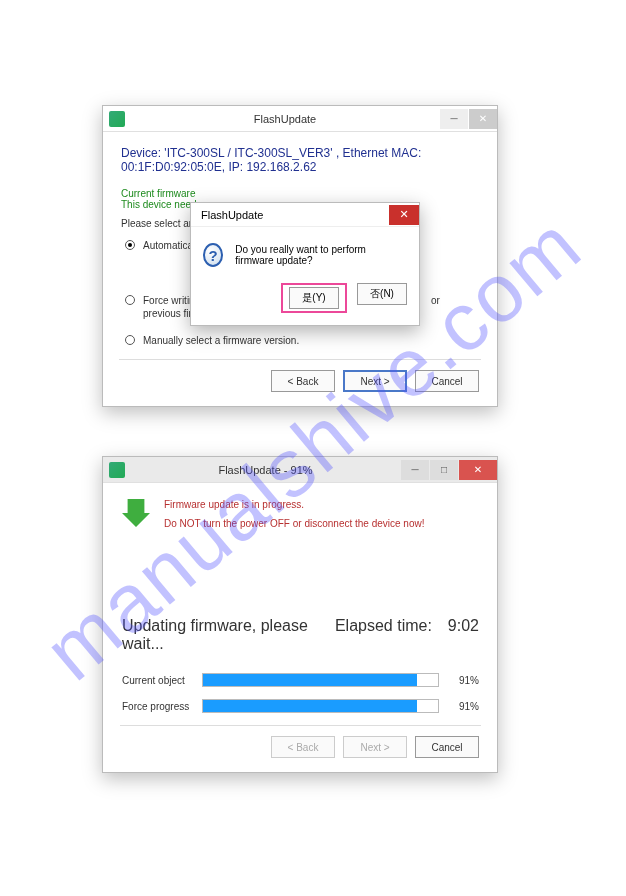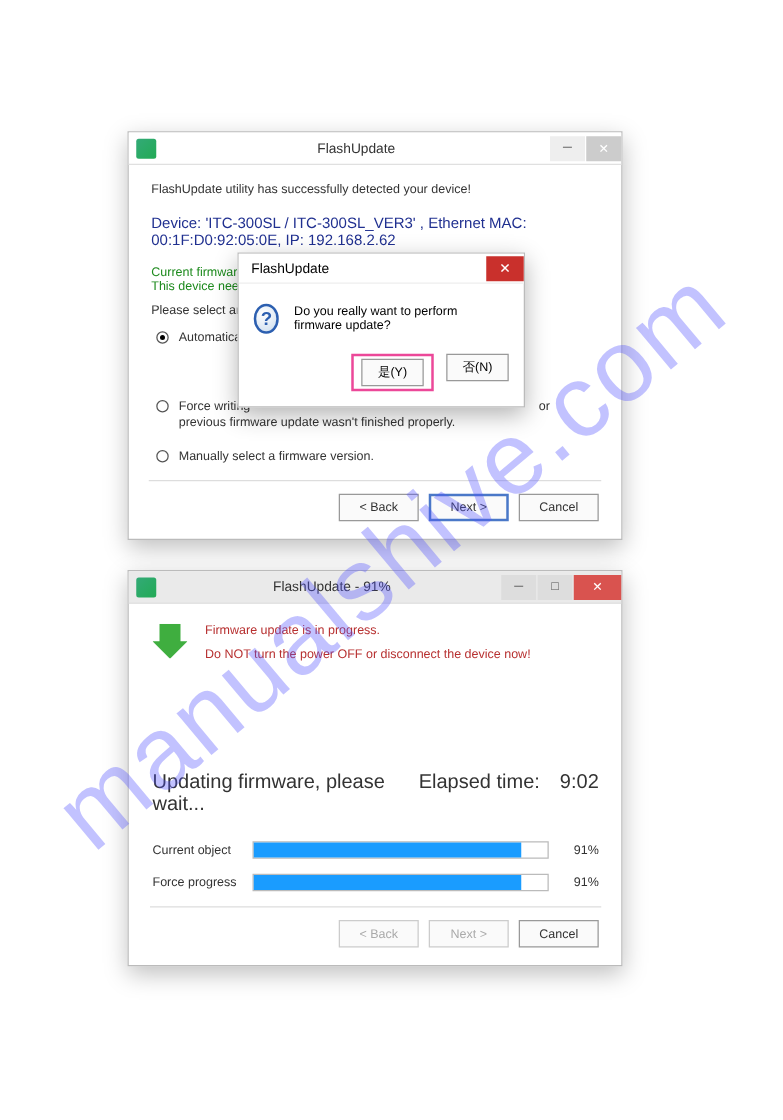--- a/index.html
+++ b/index.html
@@ -75,21 +75,20 @@
 <div class="win win1">
   <div class="titlebar">
     <div class="titlebar-icon"></div>
     <div class="titlebar-title">FlashUpdate</div>
     <div class="winbtns">
       <div class="winbtn">─</div>
       <div class="winbtn close">✕</div>
     </div>
   </div>
   <div class="win1-body">
-    <div class="detected">FlashUpdate utility has successfully detected your device!</div>
     <div class="device">Device: 'ITC-300SL / ITC-300SL_VER3' , Ethernet MAC: 00:1F:D0:92:05:0E, IP: 192.168.2.62</div>
     <div class="fwstatus">Current firmware</div>
     <div class="fwstatus">This device need</div>
     <div class="prompt">Please select an</div>
 
     <div class="radio-row">
       <span class="radio sel"></span>
       <span class="radio-label">Automatically</span>
     </div>
     <div style="height:26px"></div>

